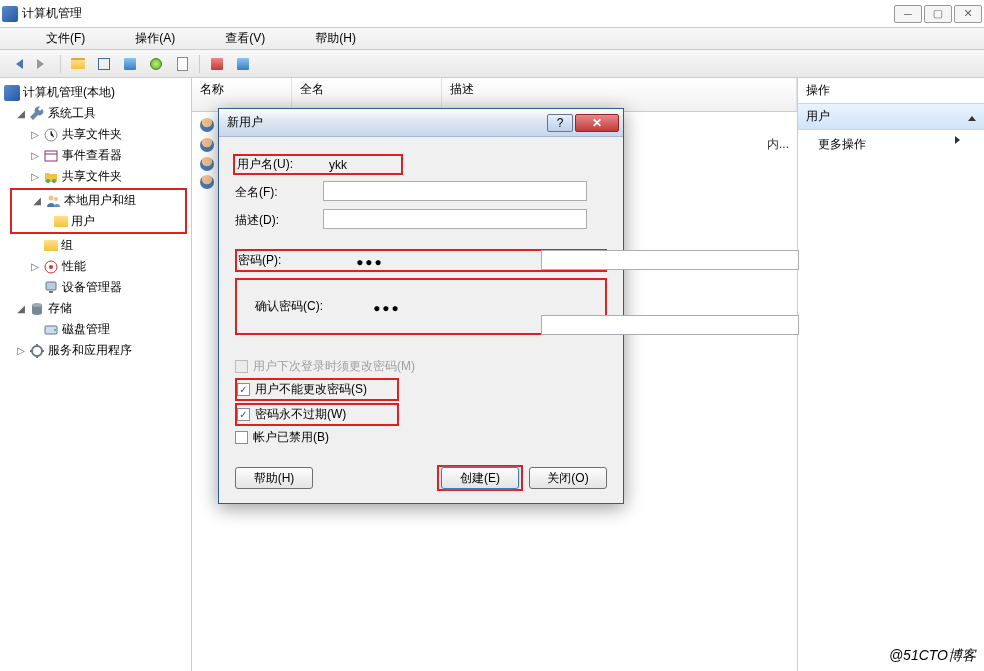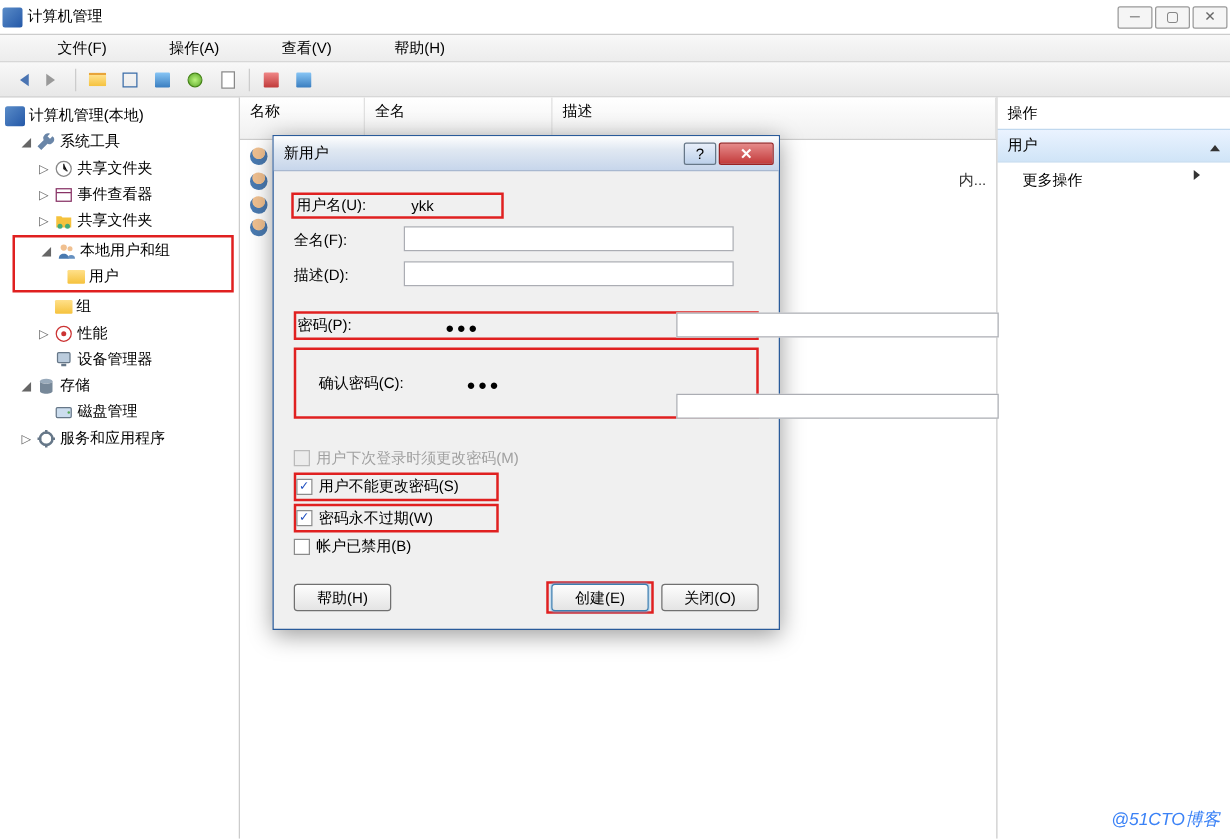--- a/index.html
+++ b/index.html
@@ -71,21 +71,21 @@
     .chk { width: 13px; height: 13px; border: 1px solid #8c8c8c; background: #fff; display: flex; align-items: center; justify-content: center; }
     .chk.checked::after { content: "✓"; color: #2050c0; font-size: 10px; line-height: 1; }
     .chk.disabled { background: #ececec; border-color: #bbb; }
     .chk-label.disabled { color: #a0a0a0; }
     .dlg-sep { height: 14px; }
     
     .dlg-buttons { display: flex; justify-content: space-between; padding: 8px 16px 14px; }
     .dlg-btn { min-width: 78px; height: 22px; background: linear-gradient(#fdfdfd, #e4e4e4); border: 1px solid #707070; border-radius: 3px; font-size: 12px; }
     .dlg-btn.primary { border-color: #3c7fb1; box-shadow: 0 0 2px #6bb0e8; }
     
-    .watermark { position: absolute; right: 8px; bottom: 6px; color: #3b82f6; font-size: 14px; font-style: italic; }
+    .watermark { position: absolute; right: 8px; bottom: 6px; color: #000000; font-size: 14px; font-style: italic; }
     
     .hl-box { border: 2px solid #e02020; padding: 0 2px; margin: -2px; display: inline-flex; align-items: center; }
   </style>
 </head>
 <body>
 
 <div class="titlebar">
   <div class="app-icon"></div>
   <span class="title-text">计算机管理</span>
   <div class="win-controls">

